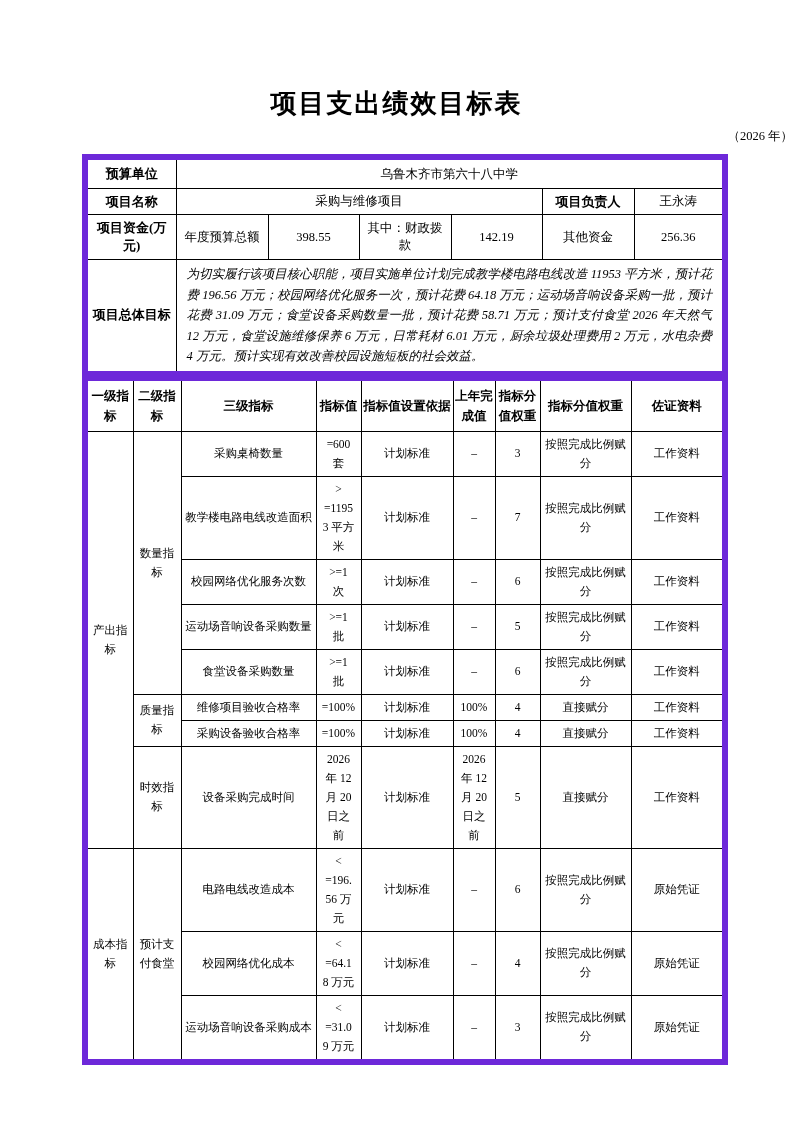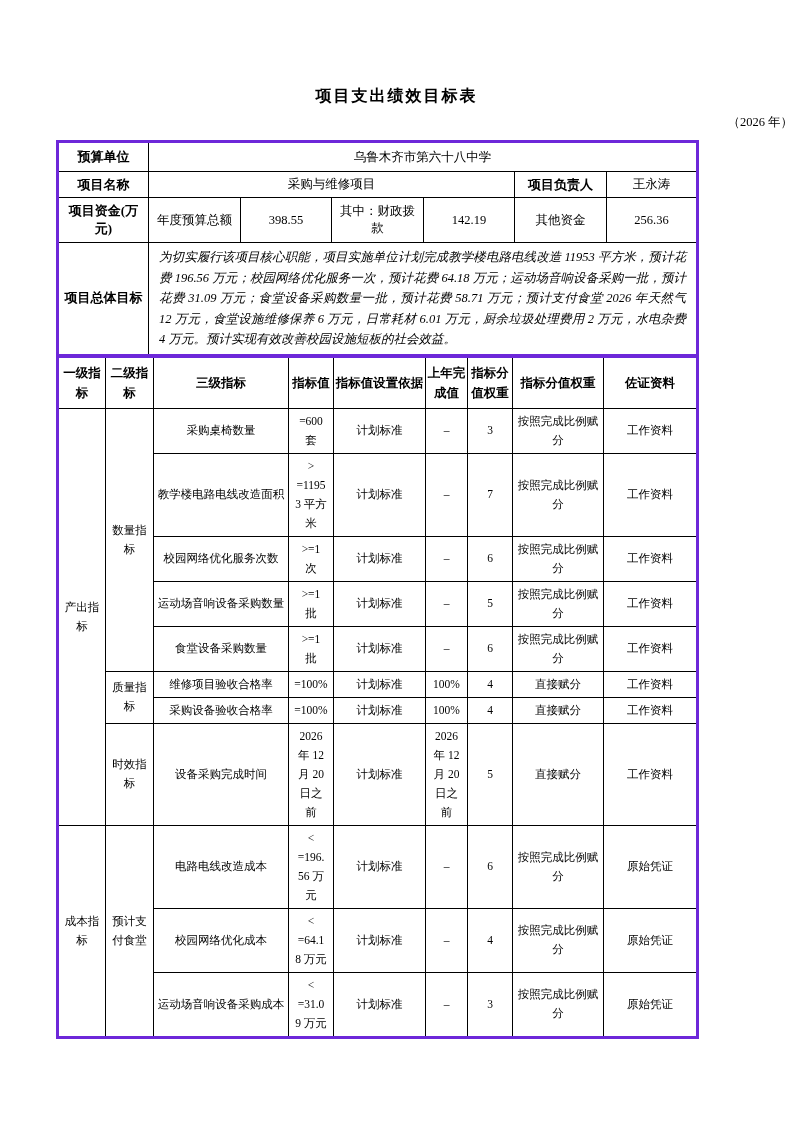--- a/index.html
+++ b/index.html
@@ -9,34 +9,34 @@
     height: 1122px;
     background: #ffffff;
     overflow: hidden;
     font-family: "Liberation Serif", "DejaVu Serif", serif;
     color: #000;
   }
   .doc-title {
     margin: 0;
     padding-top: 86px;
     text-align: center;
-    font-size: 16px;
+    font-size: 26px;
     font-weight: bold;
     letter-spacing: 2px;
   }
   .doc-subtitle {
     margin-top: 7px;
     text-align: right;
     font-size: 12.5px;
   }
   table { border-collapse: collapse; table-layout: fixed; }
   .info-table, .ind-table {
     width: 640px;
-    margin-left: 56px;
-    border: 3px solid #6d28d9;
+    margin-left: 82px;
+    border: 6px solid #6d28d9;
   }
   .info-table { margin-top: 9px; }
   .ind-table { margin-top: -2px; }
   .info-table td {
     border: 1.5px solid #000;
     text-align: center;
     vertical-align: middle;
     font-size: 12.5px;
     padding: 2px 3px;
     overflow: hidden;

